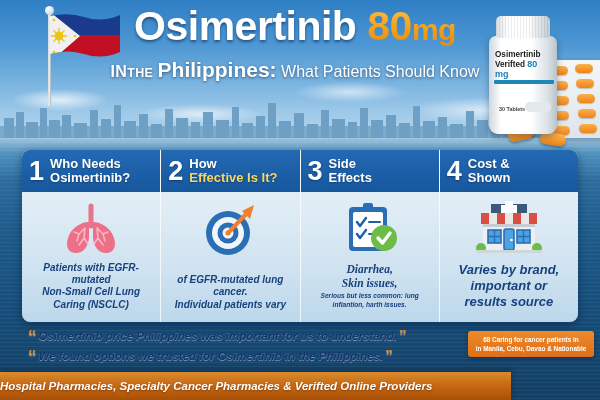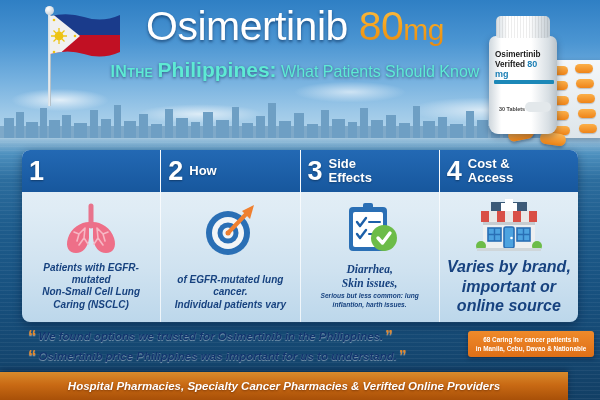--- a/index.html
+++ b/index.html
@@ -33,36 +33,36 @@
   .bg-water:after{
     content:"";position:absolute;inset:0;
     background:repeating-linear-gradient(180deg,rgba(255,255,255,.055) 0 1px,rgba(0,0,0,0) 1px 4px);
   }
 
   
   .header{position:absolute;left:0;top:0;width:600px;height:150px;}
   .title{
     position:absolute;left:110px;top:6px;width:370px;
     text-align:center;
-    font-size:41px;font-weight:normal;letter-spacing:-0.5px;line-height:1;
+    font-size:41px;font-weight:bold;letter-spacing:-0.5px;line-height:1;
     color:#ffffff;
     text-shadow:0 2px 3px rgba(0,30,70,.55);
     white-space:nowrap;
   }
   .title .dose{
     color:#f5a623;
     background:linear-gradient(180deg,#fcc24a 0%,#f5a01a 55%,#e5860c 100%);
     -webkit-background-clip:text;background-clip:text;-webkit-text-fill-color:transparent;
     text-shadow:none;
   }
   .title .mg{font-size:30px;}
   .subtitle{
     position:absolute;left:80px;top:58px;width:430px;
     text-align:center;white-space:nowrap;
-    color:#5eead4;
+    color:#ffffff;
     text-shadow:0 1px 3px rgba(0,30,70,.6);
   }
   .sub-a{font-size:16px;font-weight:bold;letter-spacing:.3px;}
   .sub-a small{font-size:12.5px;}
   .sub-b{font-size:21px;font-weight:bold;}
   .sub-c{font-size:16px;font-weight:normal;}
 
   
   .flag-wrap{position:absolute;left:28px;top:6px;width:86px;height:100px;}
   .pole{position:absolute;left:20px;top:4px;width:3px;height:96px;
@@ -142,23 +142,23 @@
   .badge{
     position:absolute;left:468px;top:331px;width:126px;height:26px;
     background:linear-gradient(180deg,#ef8a2a 0%,#de6f17 100%);
     border-radius:3px;box-shadow:0 2px 4px rgba(0,20,50,.4);
     display:flex;flex-direction:column;align-items:center;justify-content:center;
     color:#ffffff;font-size:6.4px;font-weight:bold;line-height:1.45;text-align:center;
   }
 
   
   .bottom-bar{
-    position:absolute;left:0;top:372px;width:568px;height:28px;
+    position:absolute;left:0;top:372px;width:511px;height:28px;
     background:linear-gradient(180deg,#d98b2c 0%,#c96a14 45%,#a85008 100%);
-    display:flex;align-items:center;justify-content:center;
+    display:flex;align-items:center;justify-content:flex-start;
     box-shadow:0 -2px 6px rgba(0,10,30,.35);
   }
   .bottom-bar span{
     color:#ffffff;font-size:11.5px;font-weight:bold;font-style:italic;
     text-shadow:0 1px 2px rgba(80,30,0,.55);white-space:nowrap;
   }
 </style>
 </head>
 <body>
 
@@ -285,21 +285,22 @@
     <div class="lbl-oval"></div>
     <div class="lbl-count">30 Tablets</div>
   </div>
 
   <div class="panel">
 
     <div class="col">
       <div class="col-head">
         <span class="col-num">1</span>
         <span class="col-title">
-          <br>
+          <span>Who Needs</span><br>
+          <span>Osimertinib?</span>
         </span>
       </div>
       <div class="col-body">
         <div class="icon-slot">
           <svg width="72" height="58" viewBox="0 0 72 58">
             <path d="M36,6 L36,26" stroke="#e8738c" stroke-width="5" stroke-linecap="round" fill="none"></path>
             <path d="M34,22 C26,22 16,28 13,38 C10,47 14,53 21,53 C28,53 33,47 34,38 Z" fill="#ee6f88"></path>
             <path d="M38,22 C46,22 56,28 59,38 C62,47 58,53 51,53 C44,53 39,47 38,38 Z" fill="#ee6f88"></path>
             <g stroke="#f7b7c4" stroke-width="1.6" fill="none" stroke-linecap="round">
               <path d="M30,28 L24,34 M24,34 L19,32 M24,34 L22,41 M30,28 L29,38 M29,38 L24,45 M29,38 L33,44"></path>
@@ -313,20 +314,21 @@
           <span>Caring (NSCLC)</span>
         </div>
       </div>
     </div>
 
     <div class="col">
       <div class="col-head">
         <span class="col-num">2</span>
         <span class="col-title">
           <span>How</span><br>
+          <span class="hl">Effective Is It?</span>
         </span>
       </div>
       <div class="col-body">
         <div class="icon-slot">
           <svg width="64" height="60" viewBox="0 0 64 60">
             <circle cx="30" cy="34" r="22" fill="#2a6fb5"></circle>
             <circle cx="30" cy="34" r="16" fill="#f2f5f7"></circle>
             <circle cx="30" cy="34" r="10.5" fill="#2a6fb5"></circle>
             <circle cx="30" cy="34" r="5.5" fill="#f2f5f7"></circle>
             <circle cx="30" cy="34" r="2.5" fill="#e8742b"></circle>
@@ -370,21 +372,21 @@
           <span class="tiny">Serious but less common: lung inflantion, harth issues.</span>
         </div>
       </div>
     </div>
 
     <div class="col">
       <div class="col-head">
         <span class="col-num">4</span>
         <span class="col-title">
           <span>Cost &amp;</span><br>
-          <span>Access</span>
+          <span>Shown</span>
         </span>
       </div>
       <div class="col-body">
         <div class="icon-slot">
           <svg width="76" height="58" viewBox="0 0 76 58">
             <rect x="20" y="4" width="36" height="9" fill="#3c5a78"></rect>
             <g fill="#ffffff">
                 <rect x="34" y="1" width="8" height="16"></rect>
                 <rect x="30" y="5" width="16" height="8"></rect>
               </g>
@@ -403,36 +405,36 @@
             <rect x="46" y="30" width="13" height="13" fill="#4da3e0" stroke="#2a6fb5" stroke-width="1.6"></rect>
             <line x1="52.5" y1="30" x2="52.5" y2="43" stroke="#2a6fb5" stroke-width="1.4"></line>
             <line x1="46" y1="36.5" x2="59" y2="36.5" stroke="#2a6fb5" stroke-width="1.4"></line>
             <rect x="33" y="29" width="10" height="21" rx="2" fill="#4da3e0" stroke="#2a6fb5" stroke-width="1.6"></rect>
             <circle cx="40.5" cy="40" r="1.3" fill="#ffffff"></circle>
             <ellipse cx="10" cy="48" rx="5" ry="5" fill="#6cbc48"></ellipse>
             <ellipse cx="66" cy="48" rx="5" ry="5" fill="#6cbc48"></ellipse>
             <rect x="6" y="50" width="64" height="3" fill="#cfd6da"></rect>
           </svg>
         </div>
-        <div class="col-text" style="font-size:16px;">
+        <div class="col-text" style="font-size:13px;">
           <span>Varies by brand,</span><br>
           <span>important or</span><br>
-          <span>online source</span>
+          <span>results source</span>
         </div>
       </div>
     </div>
 
   </div>
 
   <div class="quotes">
     <div class="q-line">
+      <span class="q-mark">“</span><span>Osimertinib price Philippines was important for us to understand.</span><span class="q-end">”</span>
+    </div>
+    <div class="q-line">
       <span class="q-mark">“</span><span>We found options we trusted for Osimertinib in the Philippines.</span><span class="q-end">”</span>
-    </div>
-    <div class="q-line">
-      <span class="q-mark">“</span><span>Osimertinib price Philippines was important for us to understand.</span><span class="q-end">”</span>
     </div>
   </div>
 
   <div class="badge">
     <div>68  Caring for cancer patients in</div>
     <div>in Manila, Cebu, Davao &amp; Nationable</div>
   </div>
 
   <div class="bottom-bar">
     <span>Hospital Pharmacies, Specialty Cancer Pharmacies &amp; Verifted Online Providers</span>

